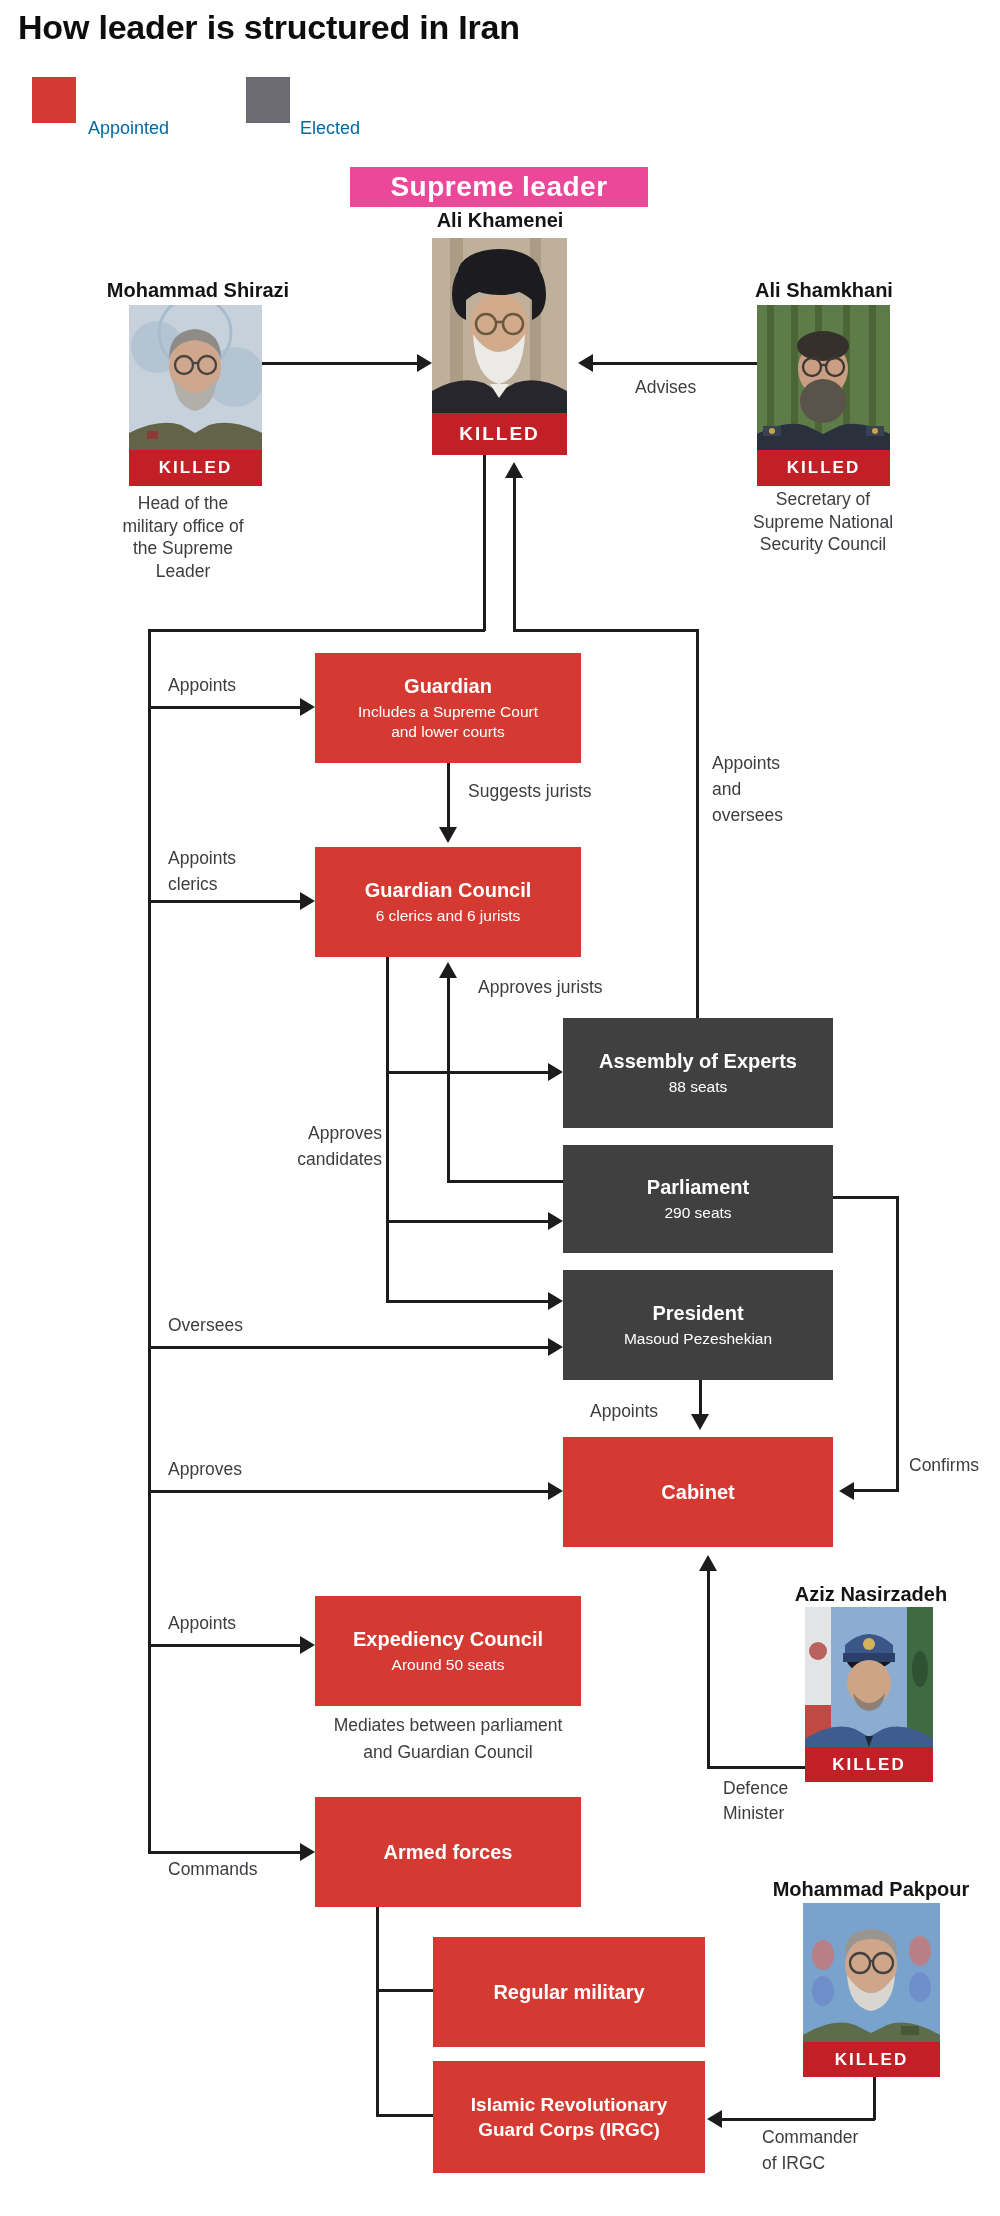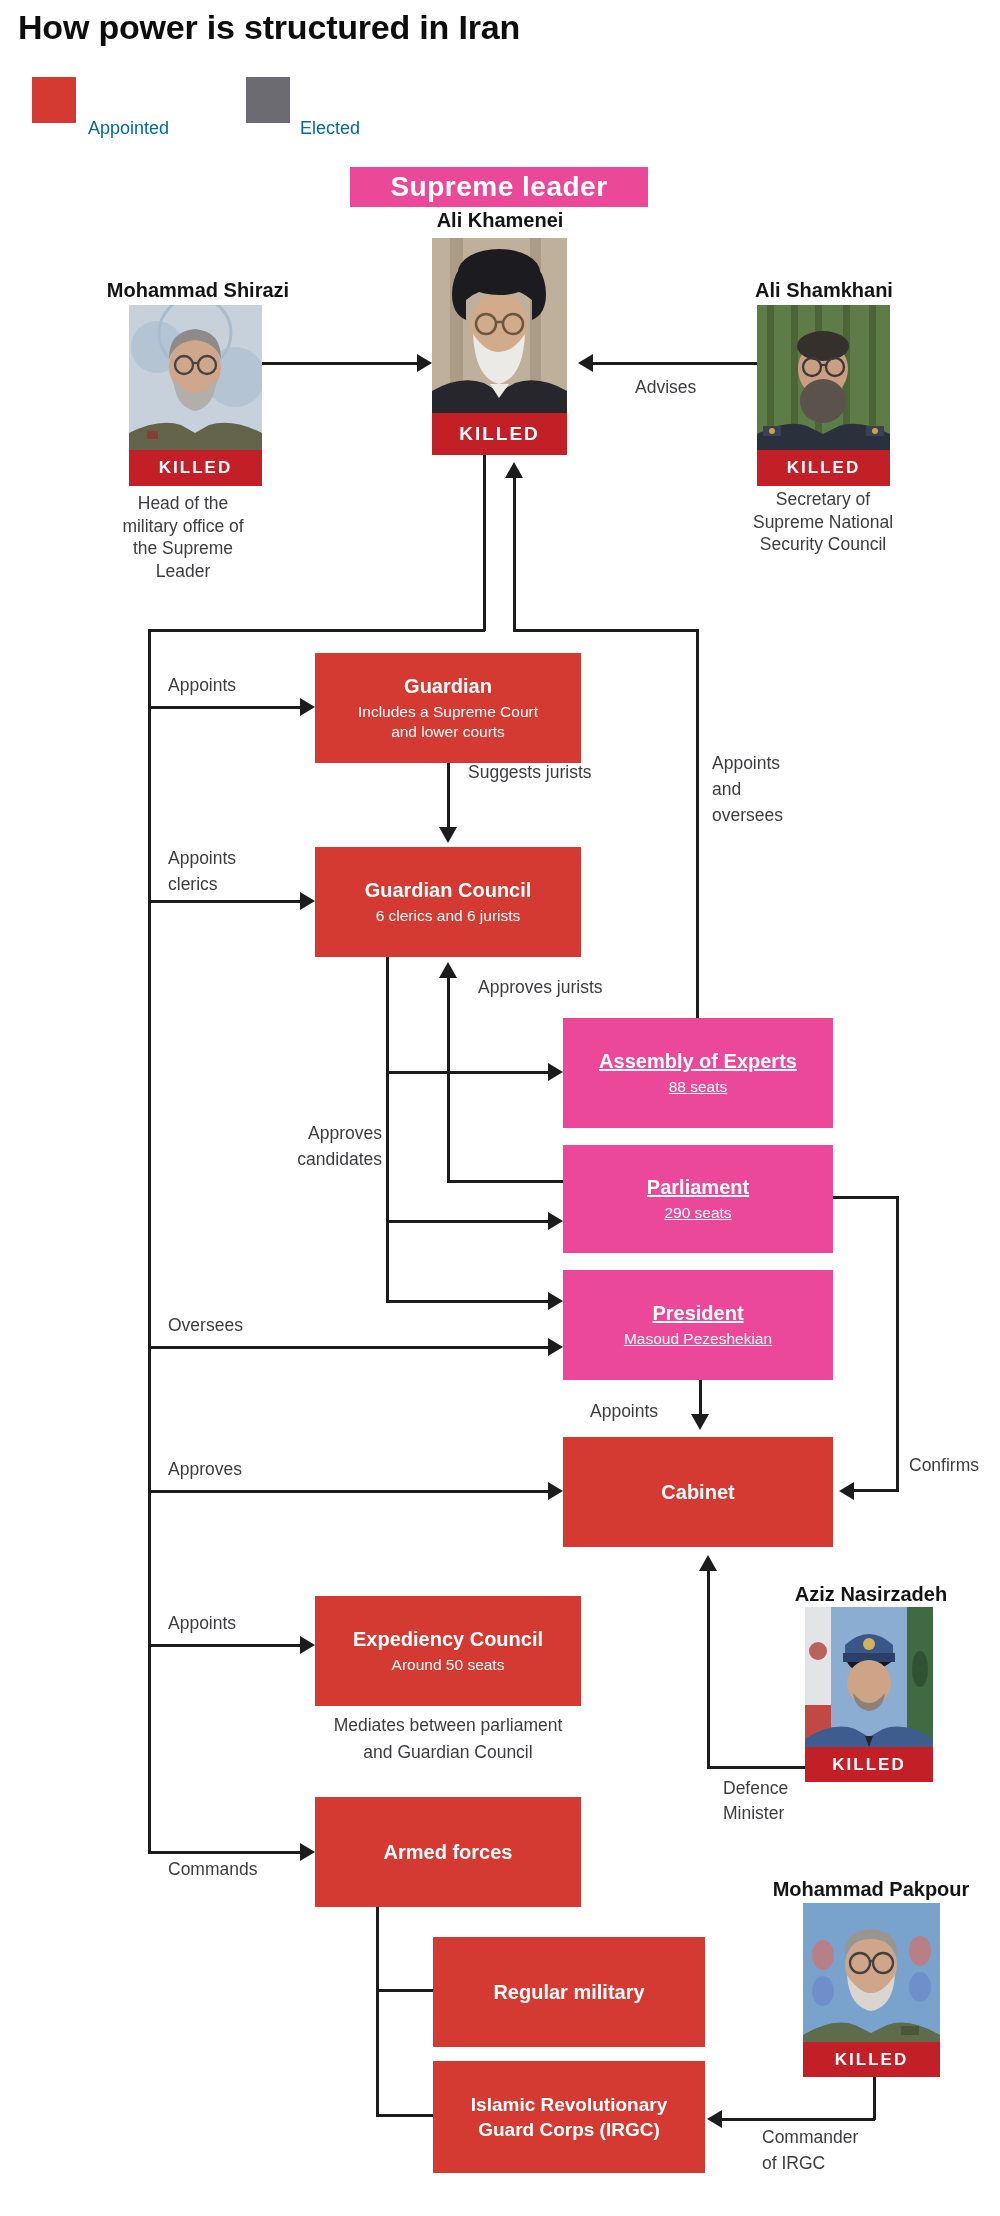--- a/index.html
+++ b/index.html
@@ -18,34 +18,34 @@
           display:flex;align-items:center;justify-content:center;letter-spacing:2px;font-size:17px;}
   .killed.big{font-size:19px;}
   .cap{font-size:17.5px;color:#3d3c40;text-align:center;white-space:pre-line;line-height:22.5px;}
   .elbl{font-size:17.5px;color:#3d3c40;white-space:pre-line;line-height:26px;}
   .elbl.right{text-align:right;}
   .box{color:#ffffff;text-align:center;display:flex;flex-direction:column;align-items:center;
        justify-content:center;gap:3px;}
   .box .bt{font-size:20px;font-weight:bold;line-height:25px;white-space:pre-line;}
   .box .bs{font-size:15.5px;line-height:20px;white-space:pre-line;}
   .red{background:#d43a31;}
-  .gray{background:#ec4899;text-decoration:underline;}
+  .gray{background:#404040;}
   .hl{background:#1c1c1c;height:2.5px;}
   .vl{background:#1c1c1c;width:2.5px;}
   .ar{width:0;height:0;border-top:9px solid transparent;border-bottom:9px solid transparent;border-left:15px solid #1c1c1c;}
   .al{width:0;height:0;border-top:9px solid transparent;border-bottom:9px solid transparent;border-right:15px solid #1c1c1c;}
   .au{width:0;height:0;border-left:9px solid transparent;border-right:9px solid transparent;border-bottom:16px solid #1c1c1c;}
   .ad{width:0;height:0;border-left:9px solid transparent;border-right:9px solid transparent;border-top:16px solid #1c1c1c;}
 </style>
 </head>
 <body>
 
 <div id="canvas">
 
-  <div class="abs title" style="left:18px;top:8px;">How power is structured in Iran</div>
+  <div class="abs title" style="left:18px;top:8px;">How leader is structured in Iran</div>
 
   <div class="abs legend-sq" style="left:32px;top:77px;background:#d43a31;"></div>
   <div class="abs legend-lbl" style="left:88px;top:90px;">Appointed</div>
   <div class="abs legend-sq" style="left:246px;top:77px;background:#6d6b72;"></div>
   <div class="abs legend-lbl" style="left:300px;top:90px;">Elected</div>
 
   <div class="abs banner" style="left:350px;top:167px;width:298px;height:40px;">Supreme leader</div>
   <div class="abs pname" style="left:400px;top:209px;width:200px;">Ali Khamenei</div>
   <div class="abs photo" style="left:432px;top:238px;width:135px;height:217px;">
     <div class="img">
@@ -159,21 +159,21 @@
   <div class="abs hl" style="left:148px;top:1644px;width:152px;"></div>
   <div class="abs ar" style="left:300px;top:1636px;"></div>
   <div class="abs elbl" style="left:168px;top:1610px;">Appoints</div>
 
   <div class="abs hl" style="left:148px;top:1851px;width:152px;"></div>
   <div class="abs ar" style="left:300px;top:1843px;"></div>
   <div class="abs elbl" style="left:168px;top:1810px;margin-top:46px;">Commands</div>
 
   <div class="abs vl" style="left:447px;top:763px;height:64px;"></div>
   <div class="abs ad" style="left:439px;top:827px;"></div>
-  <div class="abs elbl" style="left:468px;top:759px;">Suggests jurists</div>
+  <div class="abs elbl" style="left:468px;top:778px;">Suggests jurists</div>
 
   <div class="abs au" style="left:439px;top:962px;"></div>
   <div class="abs vl" style="left:447px;top:978px;height:204px;"></div>
   <div class="abs hl" style="left:447px;top:1180px;width:116px;"></div>
   <div class="abs elbl" style="left:478px;top:974px;">Approves jurists</div>
 
   <div class="abs vl" style="left:386px;top:957px;height:346px;"></div>
   <div class="abs hl" style="left:386px;top:1071px;width:162px;"></div>
   <div class="abs ar" style="left:548px;top:1063px;"></div>
   <div class="abs hl" style="left:386px;top:1220px;width:162px;"></div>

